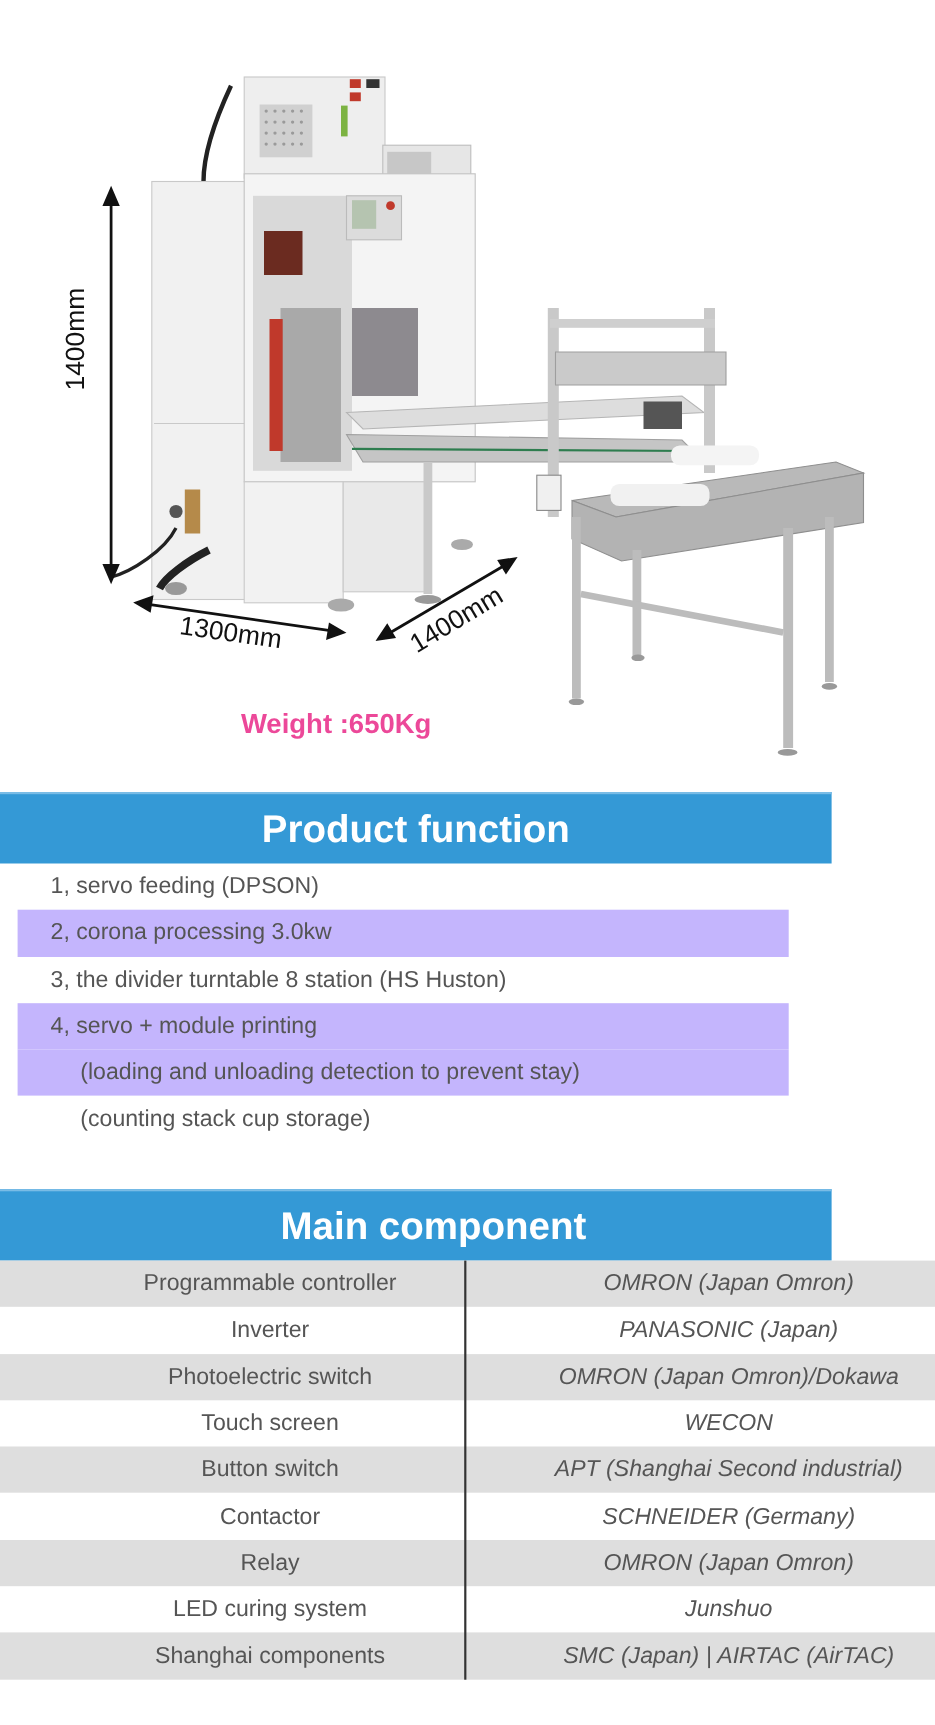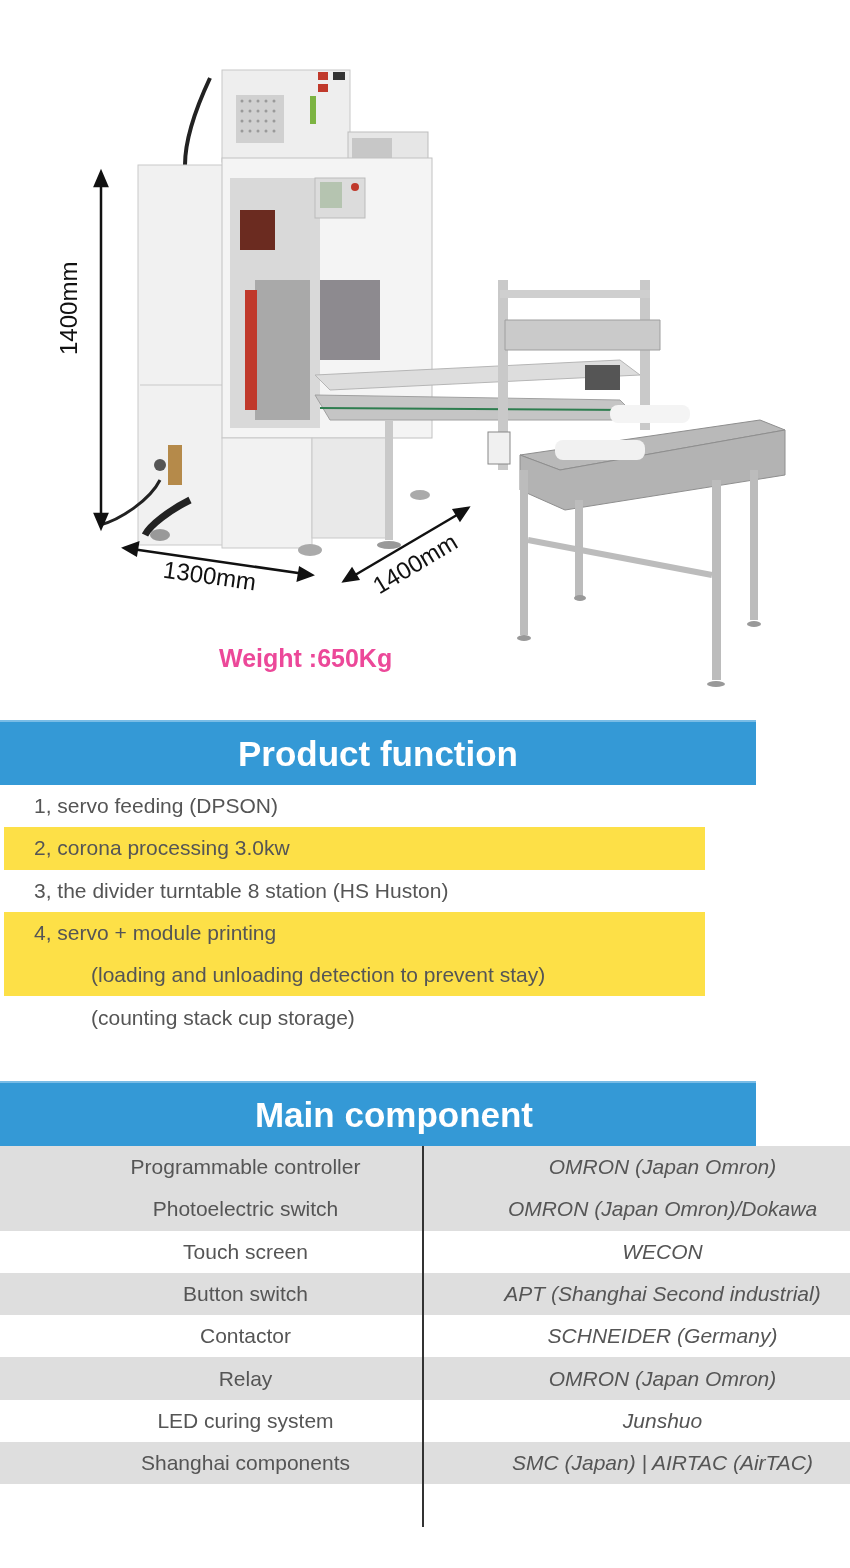--- a/index.html
+++ b/index.html
@@ -16,24 +16,24 @@
 
   .section-header {
     position:absolute; left:0; width:756px; height:65px;
     background:#3499d6; color:#fff; font-weight:bold; font-size:35px;
     display:flex; align-items:center; justify-content:center;
     border-top:2px solid #79bce6;
   }
   .hdr-function { top:720px; }
   .hdr-component { top:1081px;padding-left:32px; }
 
-  .func-list { position:absolute; left:4px; top:785px; width:701px; }
+  .func-list { position:absolute; left:16px; top:785px; width:701px; }
   .func-row { height:42.3px; display:flex; align-items:center; font-size:21px; color:#555; padding-left:30px; }
-  .func-row.alt { background:#fde047; }
-  .func-row.indent { padding-left:87px; }
+  .func-row.alt { background:#c4b5fd; }
+  .func-row.indent { padding-left:57px; }
 
   .comp-table { position:absolute; left:0; top:1146px; width:850px; }
   .comp-row { height:42.3px; display:flex; font-size:21px; color:#555; }
   .comp-row.alt { background:#dedede; }
   .comp-cell { display:flex; align-items:center; justify-content:center; }
   .comp-cell.left { width:475px; padding-left:16px; }
   .comp-cell.right { flex:1;font-style:italic; }
   .divider { position:absolute; left:422px; top:1146px; width:2px; height:381px; background:#333; }
 </style>
 </head>
@@ -173,20 +173,24 @@
 </div>
 
 <div class="section-header hdr-component">
   <span>Main component</span>
 </div>
 <div class="comp-table">
   <div class="comp-row alt">
     <div class="comp-cell left">Programmable controller</div>
     <div class="comp-cell right">OMRON (Japan Omron)</div>
   </div>
+  <div class="comp-row">
+    <div class="comp-cell left">Inverter</div>
+    <div class="comp-cell right">PANASONIC (Japan)</div>
+  </div>
   <div class="comp-row alt">
     <div class="comp-cell left">Photoelectric switch</div>
     <div class="comp-cell right">OMRON (Japan Omron)/Dokawa</div>
   </div>
   <div class="comp-row">
     <div class="comp-cell left">Touch screen</div>
     <div class="comp-cell right">WECON</div>
   </div>
   <div class="comp-row alt">
     <div class="comp-cell left">Button switch</div>

